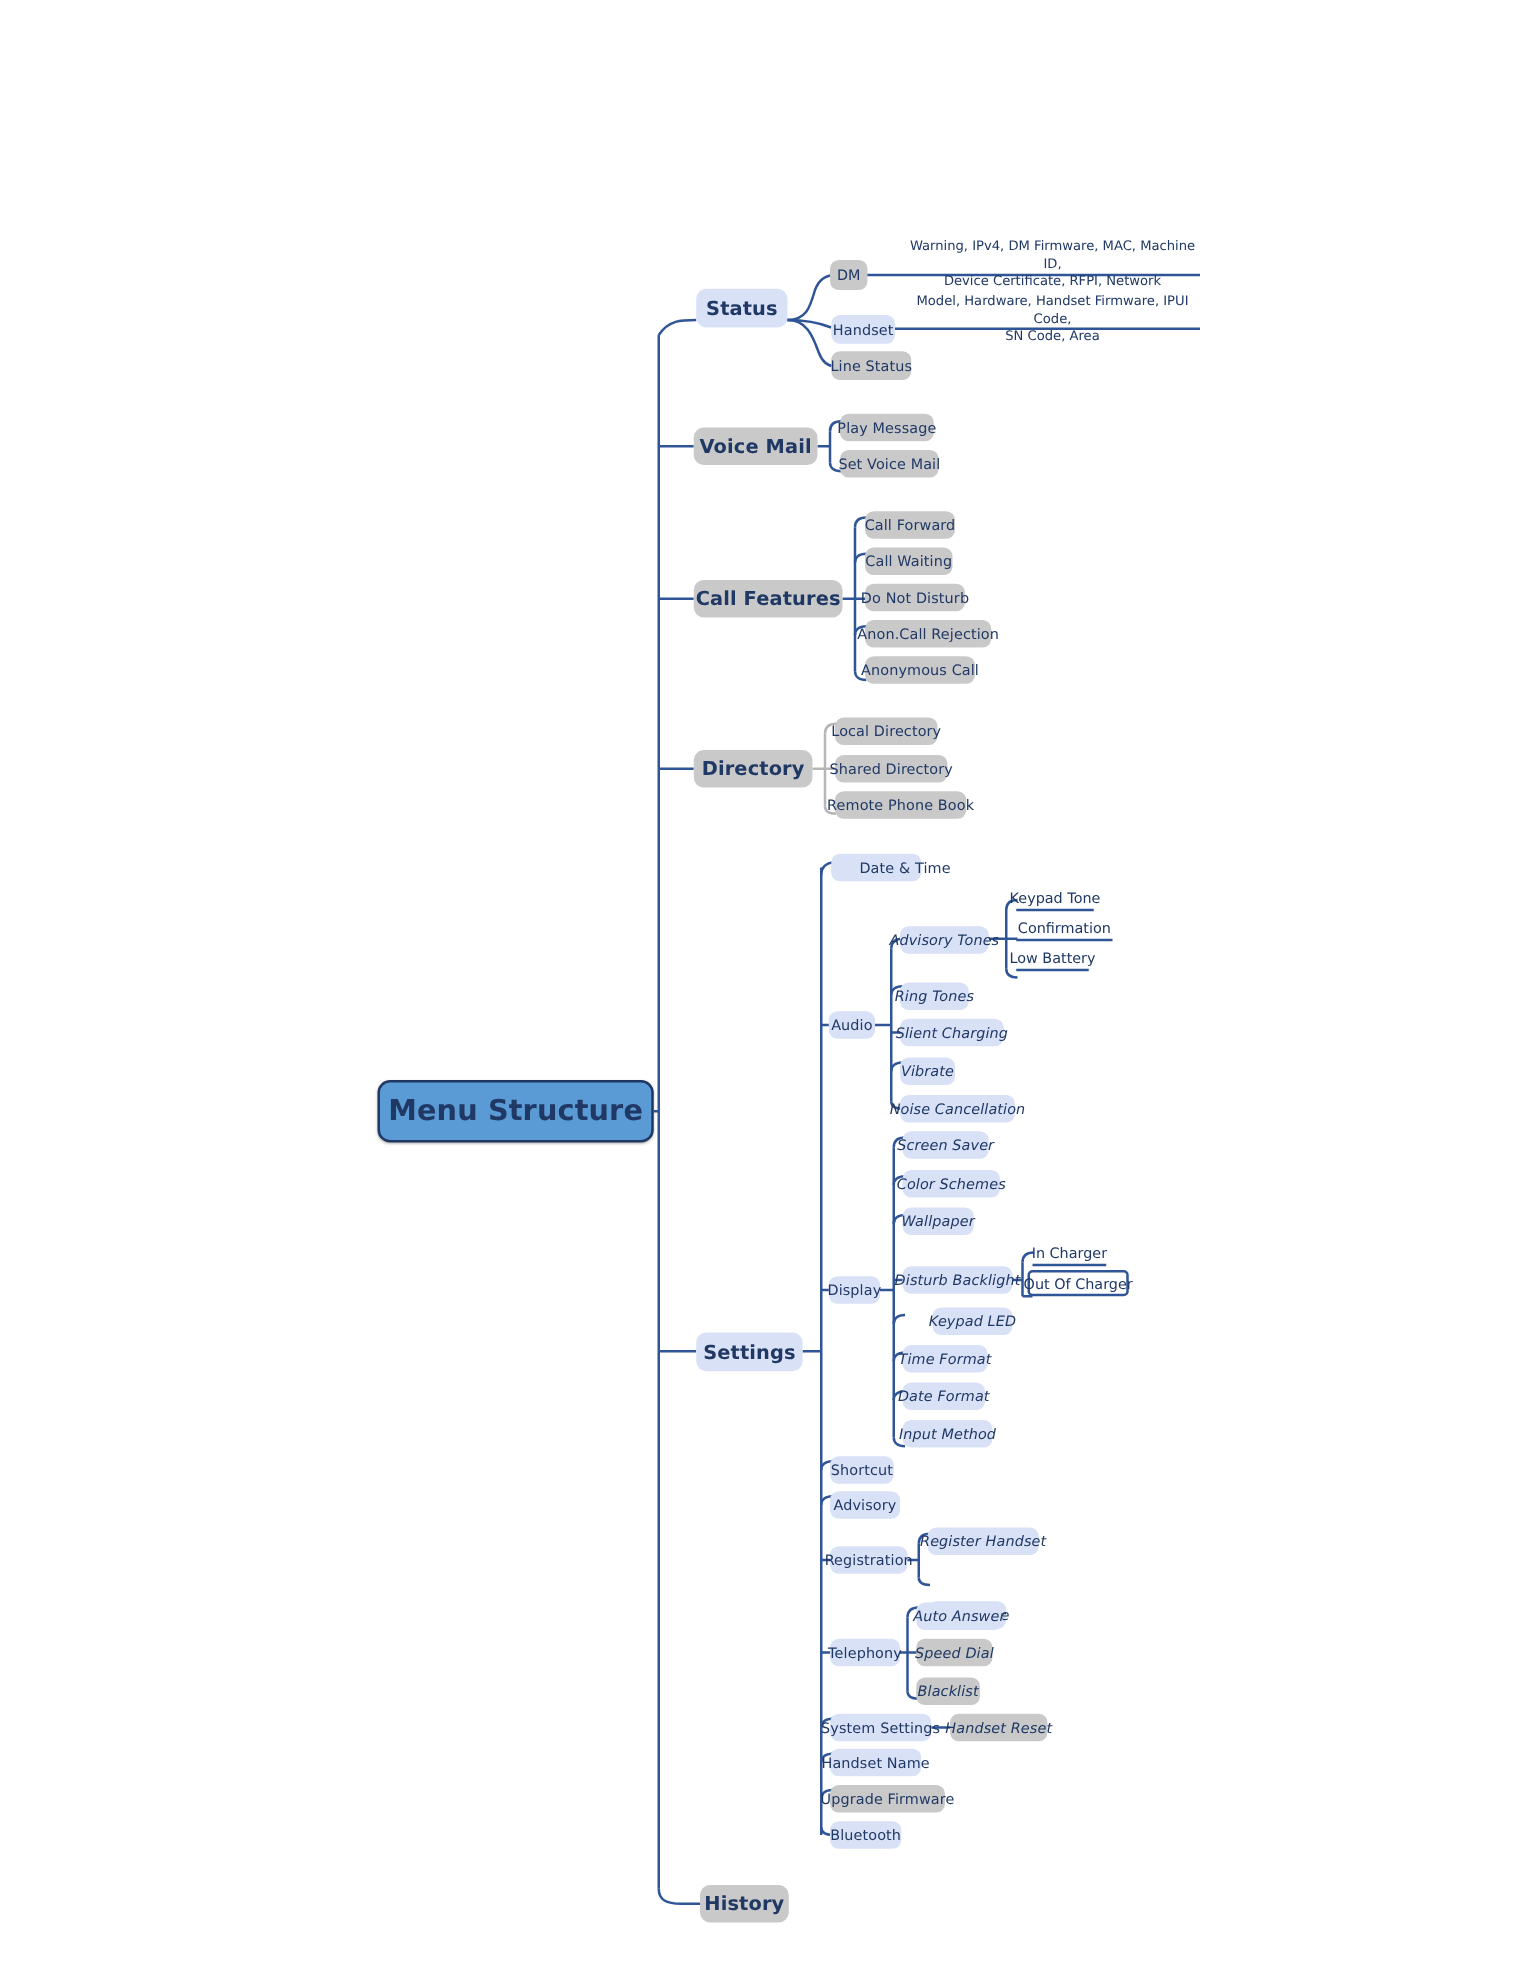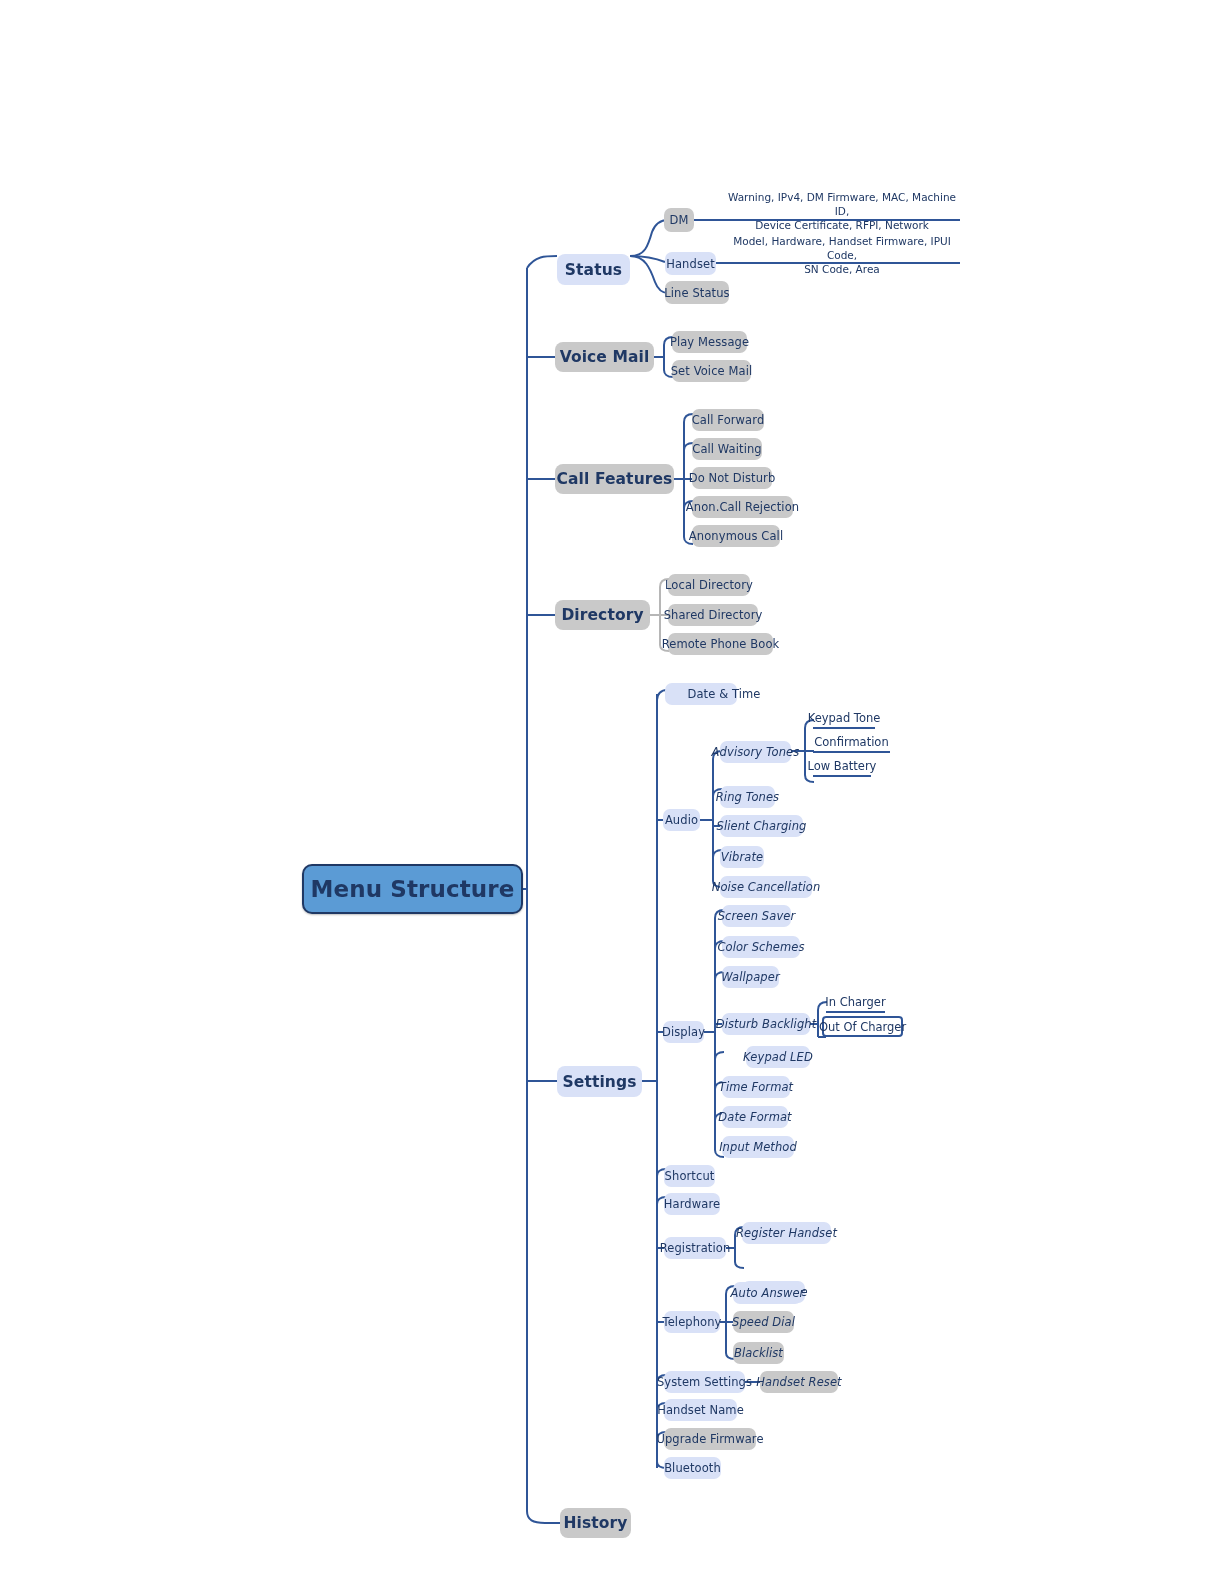--- a/index.html
+++ b/index.html
@@ -178,21 +178,21 @@
       <path d="M650 615 L 660 615"></path>
       <path d="M660 587 L 660 645"></path>
       <path d="M660 587 C 660 582, 663 579, 669 579"></path>
       <path d="M660 645 C 660 649, 663 651, 669 651"></path>
       <path d="M660 615 L 668 615"></path>
     </g>
   </svg>
 
   <div class="node root" style="left:302px;top:864px;width:221px;height:50px;">Menu Structure</div>
 
-  <div class="node lvl1 fill-blue" style="left:557px;top:254px;width:73px;height:31px;">Status</div>
+  <div class="node lvl1 fill-blue" style="left:557px;top:231px;width:73px;height:31px;">Status</div>
 
   <div class="node lvl2 fill-gray" style="left:664px;top:208px;width:30px;height:24px;">DM</div>
   <div class="note" style="left:722px;top:190px;width:240px;">Warning, IPv4, DM Firmware, MAC, Machine ID,
 Device Certificate, RFPI, Network</div>
 
   <div class="node lvl2 fill-blue" style="left:665px;top:252px;width:51px;height:23px;">Handset</div>
   <div class="note" style="left:722px;top:234px;width:240px;">Model, Hardware, Handset Firmware, IPUI Code,
 SN Code, Area</div>
 
   <div class="node lvl2 fill-gray" style="left:665px;top:281px;width:64px;height:23px;">Line Status</div>
@@ -237,21 +237,21 @@
   <div class="node lvl3 fill-blue" style="left:722px;top:1013px;width:88px;height:22px;">Disturb Backlight</div>
   <div class="leaf-underline" style="left:826px;top:993px;width:59px;height:20px;">In Charger</div>
   <div class="leaf-boxed" style="left:822px;top:1016px;width:81px;height:21px;">Out Of Charger</div>
 
   <div class="node lvl3 fill-blue" style="left:746px;top:1046px;width:64px;height:22px;">Keypad LED</div>
   <div class="node lvl3 fill-blue" style="left:722px;top:1076px;width:68px;height:22px;">Time Format</div>
   <div class="node lvl3 fill-blue" style="left:722px;top:1106px;width:66px;height:22px;">Date Format</div>
   <div class="node lvl3 fill-blue" style="left:722px;top:1136px;width:72px;height:22px;">Input Method</div>
 
   <div class="node lvl2 fill-blue" style="left:664px;top:1165px;width:51px;height:22px;">Shortcut</div>
-  <div class="node lvl2 fill-blue" style="left:664px;top:1193px;width:56px;height:22px;">Hardware</div>
+  <div class="node lvl2 fill-blue" style="left:664px;top:1193px;width:56px;height:22px;">Advisory</div>
 
   <div class="node lvl2 fill-blue" style="left:664px;top:1237px;width:62px;height:22px;">Registration</div>
   <div class="node lvl3 fill-blue" style="left:742px;top:1222px;width:89px;height:22px;">Register Handset</div>
   <div class="node lvl3 fill-blue" style="left:742px;top:1253px;width:63px;height:22px;margin-top:28px;">Select Base</div>
 
   <div class="node lvl2 fill-blue" style="left:664px;top:1311px;width:56px;height:22px;">Telephony</div>
   <div class="node lvl3 fill-blue" style="left:733px;top:1282px;width:69px;height:22px;">Auto Answer</div>
   <div class="node lvl3 fill-gray" style="left:733px;top:1311px;width:61px;height:22px;">Speed Dial</div>
   <div class="node lvl3 fill-gray" style="left:733px;top:1342px;width:51px;height:22px;">Blacklist</div>
 

